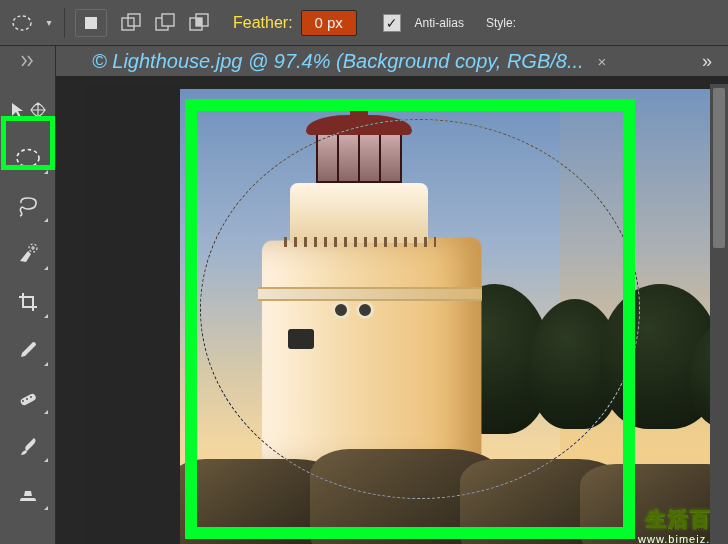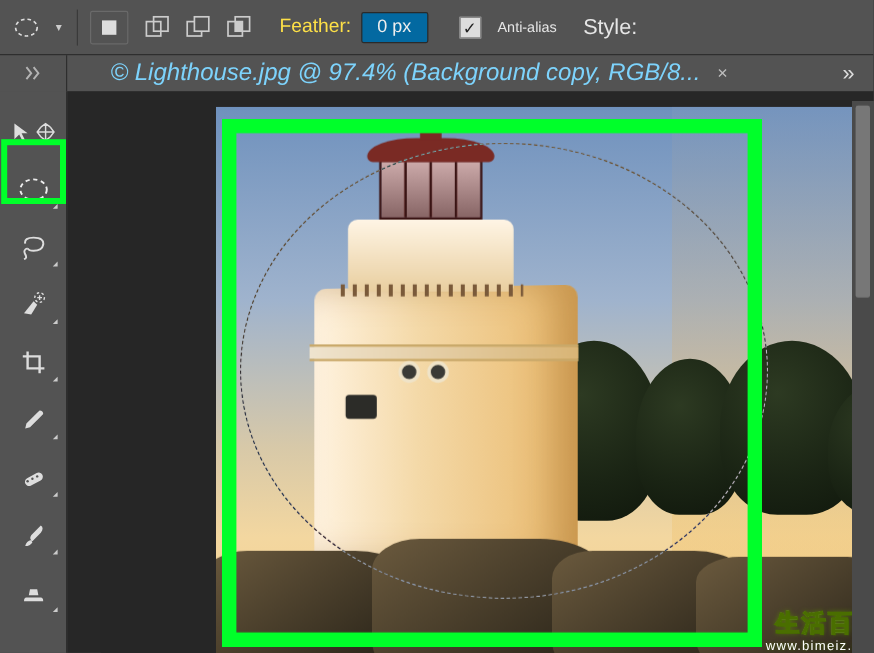--- a/index.html
+++ b/index.html
@@ -9,24 +9,24 @@
   
   .options-bar { height: 46px; background: #535353; display: flex; align-items: center; padding: 0 8px; gap: 8px; border-bottom: 1px solid #2e2e2e; }
   .opt-home { width: 28px; height: 28px; display: flex; align-items: center; justify-content: center; }
   .opt-divider { width: 1px; height: 30px; background: #3a3a3a; margin: 0 2px; }
   .opt-tool { width: 32px; height: 28px; border: 1px solid #6a6a6a; border-radius: 2px; display: flex; align-items: center; justify-content: center; background: #535353; }
   .opt-tool svg { display:block; }
   .opt-dd { width: 10px; display:flex; align-items:center; justify-content:center; color:#ccc; font-size:10px; }
   .mode-group { display:flex; gap:10px; margin-left:4px; }
   .mode-btn { width:24px; height:24px; display:flex; align-items:center; justify-content:center; }
   .feather-label { margin-left:14px; font-size:16px; color:#fde047; }
-  .feather-input { width:56px; height:26px; background:#0369a1; border:1px solid #2a2a2a; color:#eee; text-align:center; font-size:15px; border-radius:2px; }
+  .feather-input { width:56px; height:26px; background:#c2410c; border:1px solid #2a2a2a; color:#eee; text-align:center; font-size:15px; border-radius:2px; }
   .aa-check { width:18px; height:18px; background:#ddd; border:1px solid #888; display:flex; align-items:center; justify-content:center; color:#222; font-size:14px; margin-left:18px; }
   .aa-label { margin-left:6px; font-size:12px; }
-  .style-label { margin-left:14px; font-size:18px; }
+  .style-label { margin-left:14px; font-size:12px; }
 
   
   .subbar { height: 30px; display:flex; align-items:center; }
   .left-gutter { width:56px; height:30px; display:flex; align-items:center; justify-content:center; border-right:1px solid #2e2e2e; }
   .left-gutter svg { opacity:.8; }
   .tab-spacer { width:26px; }
   .doc-tab { display:flex; align-items:center; gap:14px; padding:0 10px; height:30px; }
   .doc-title { font-style:italic; font-size:20px; color:#7dd3fc; }
   .doc-close { color:#bbb; font-size:15px; }
   .tab-more { margin-left:auto; margin-right:14px; color:#ddd; font-size:18px; letter-spacing:2px; }

